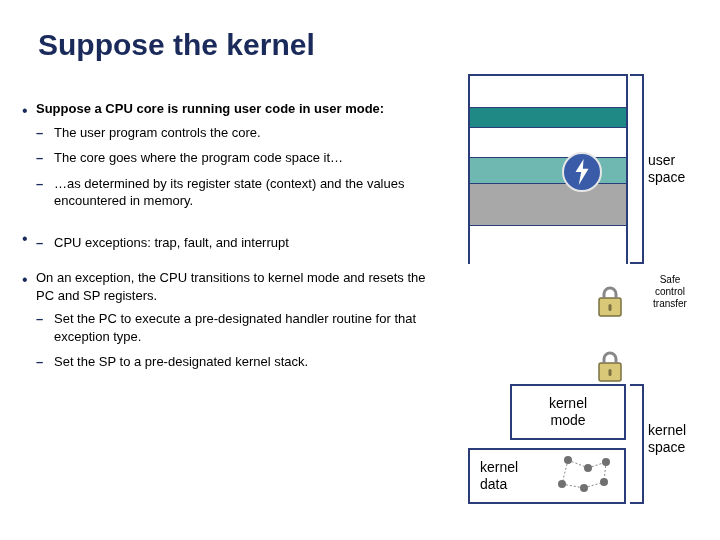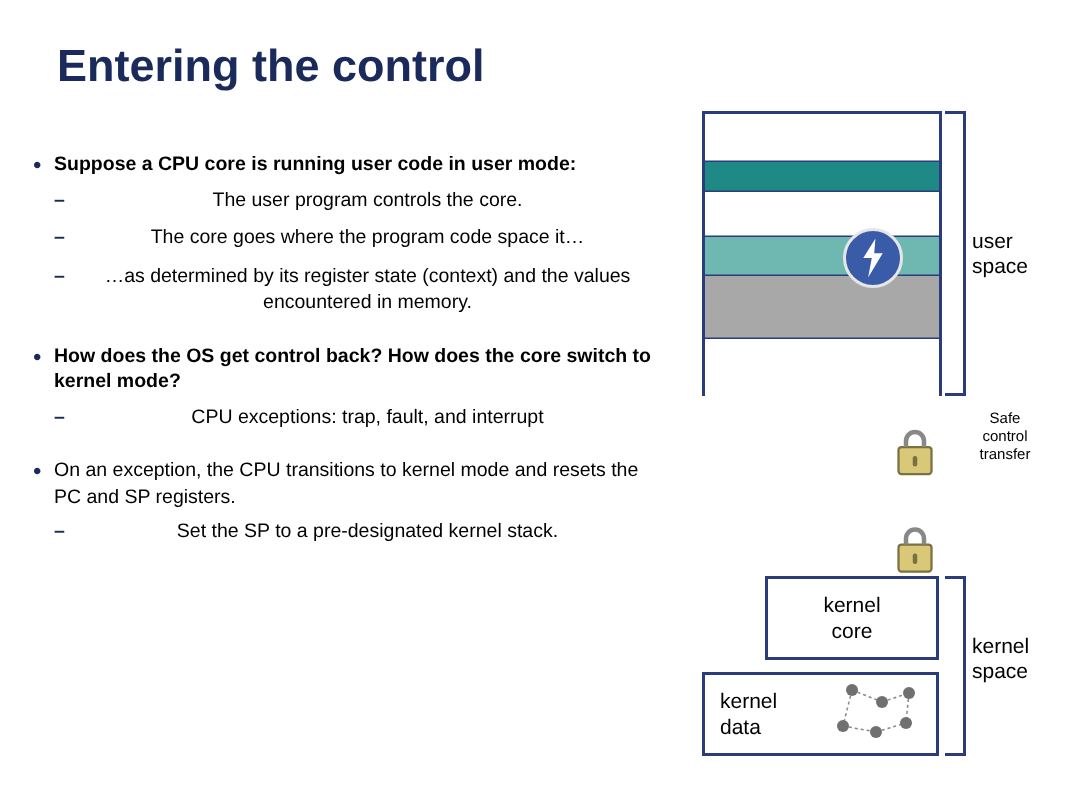--- a/index.html
+++ b/index.html
@@ -39,21 +39,21 @@
     vertical-align: top;
   }
   ul.main > li > .li-body {
     display: inline-block;
     width: 400px;
     vertical-align: top;
   }
   .li-head {
     font-weight: bold;
   }
-  ul.sub { list-style: none; margin-top: 6px; text-align: center; }
+  ul.sub { list-style: none; margin-top: 6px; }
   ul.sub > li { margin-bottom: 8px; padding-left: 18px; position: relative; }
   ul.sub > li::before {
     content: "–";
     position: absolute;
     left: 0;
     color: #1a2a5a;
     font-weight: bold;
   }
   ul.sub.bold-sub > li { font-weight: normal; }
   .bold { font-weight: normal; }
@@ -211,47 +211,49 @@
     top: 348px;
     left: 180px;
     font-size: 14px;
     text-align: left;
     line-height: 1.2;
   }
 </style>
 </head>
 <body>
 
-<div class="title">Entering the control</div>
+<div class="title">Suppose the kernel</div>
 
 <div class="content">
   <ul class="main">
     <li><span class="li-body">
       <span class="li-head">Suppose a CPU core is running user code in user mode:</span>
       <ul class="sub">
         <li>The user program controls the core.</li>
         <li>The core goes where the program code space it…</li>
         <li>
           <span>…as determined by its register state (</span><span class="bold">context</span><span>) and the values encountered in memory.</span>
         </li>
       </ul>
     </span></li>
 
     <li><span class="li-body">
-      <span class="li-head">How does the OS get control back?  How does the core switch to kernel mode?</span>
       <ul class="sub bold-sub">
         <li>CPU exceptions: trap, fault, and interrupt</li>
       </ul>
     </span></li>
 
     <li><span class="li-body">
       <span>
         <span>On an exception, the CPU </span><span class="bold">transitions to kernel mode</span><span> and resets the PC and SP registers.</span>
       </span>
       <ul class="sub">
+        <li>
+          <span>Set the PC to execute a </span><span class="bold">pre-designated handler routine</span><span> for that exception type.</span>
+        </li>
         <li>
           <span>Set the SP to a pre-designated </span><span class="bold">kernel stack</span><span>.</span>
         </li>
       </ul>
     </span></li>
   </ul>
 </div>
 
 <div class="diagram">
   <div class="stack">
@@ -291,21 +293,21 @@
   <div class="label-safe">
     <span>Safe</span><br>
     <span>control</span><br>
     <span>transfer</span>
   </div>
 
   <div class="kspace">
     <div class="kcode">
       <div>
         <span>kernel</span><br>
-        <span>core</span>
+        <span>mode</span>
       </div>
     </div>
     <div class="kdata">
       <div>
         <span>kernel</span><br>
         <span>data</span>
       </div>
     </div>
     <div class="dots">
       <svg width="70" height="40" style="position:absolute;top:0;left:0;">

